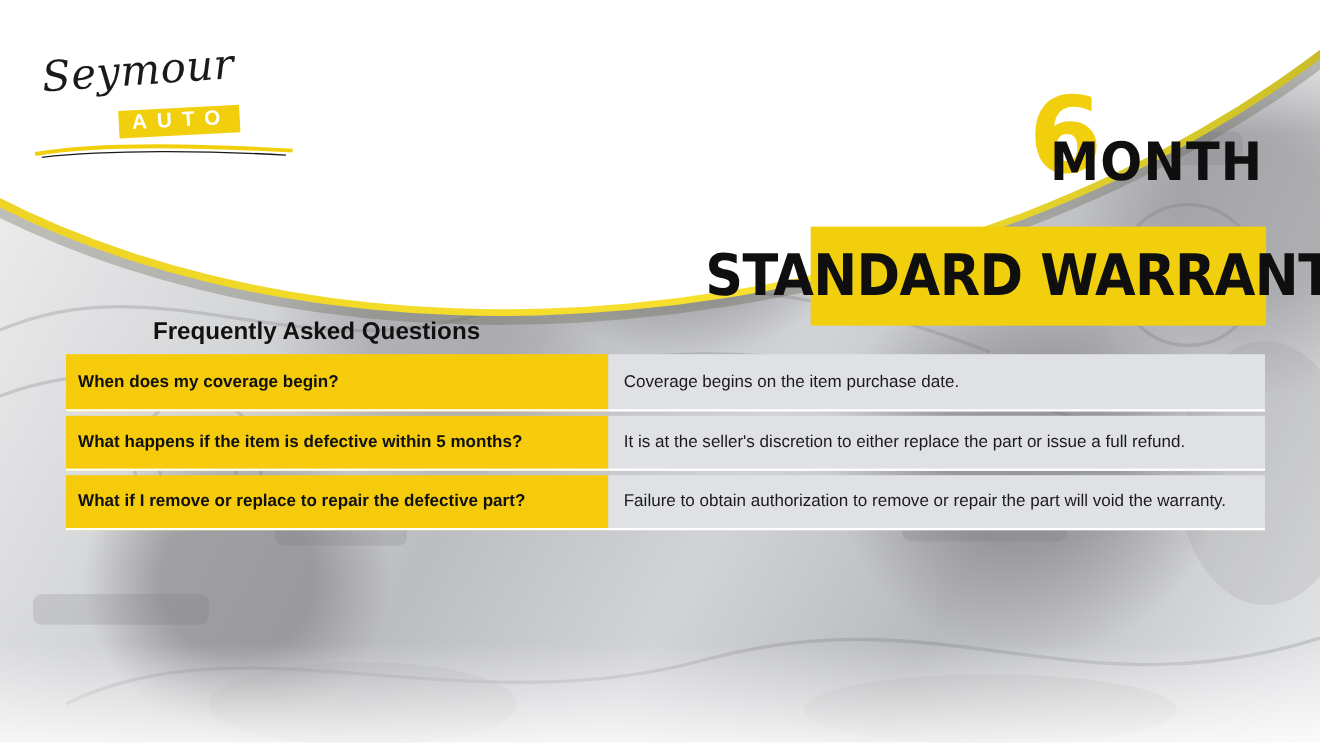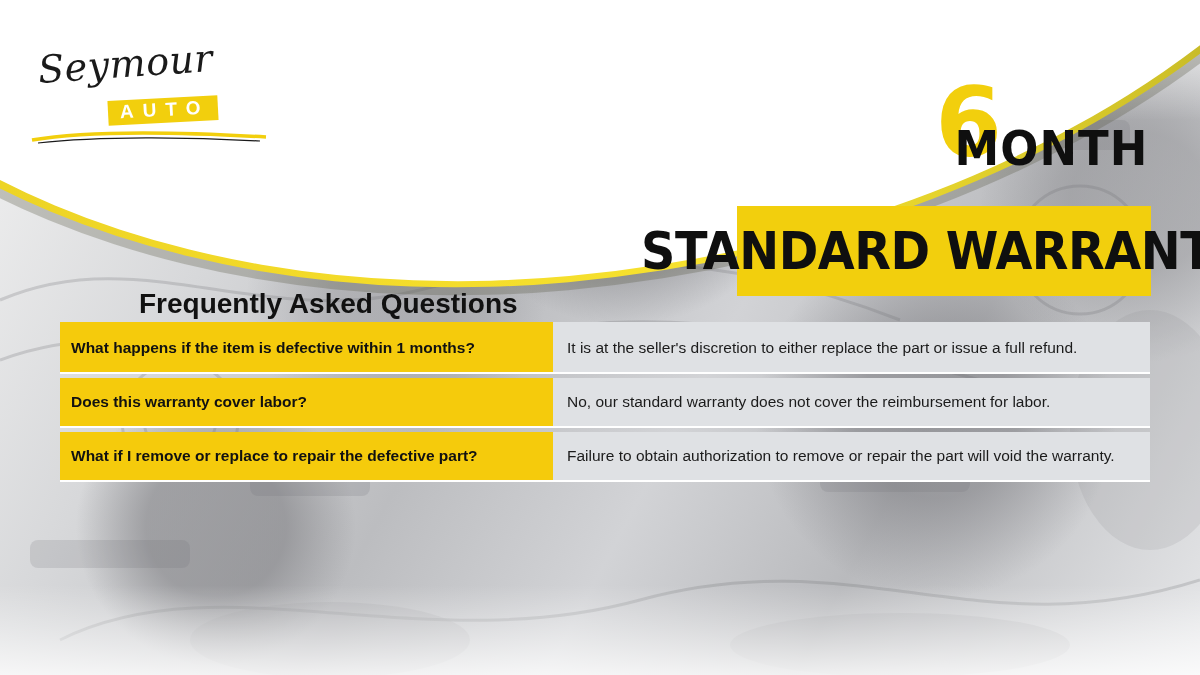--- a/index.html
+++ b/index.html
@@ -147,21 +147,21 @@
     color: #0f0f0f;
     letter-spacing: -0.5px;
     transform: scaleX(1.02);
     white-space: nowrap;
   }
 
   
   .faq-title {
     position: absolute;
     left: 139px; top: 288px;
-    font-size: 28px;
+    font-size: 22px;
     font-weight: 700;
     color: #111111;
     text-align: right;
   }
   .faq-table {
     position: absolute;
     left: 60px; top: 318px;
     width: 1090px;
     border-collapse: separate;
     border-spacing: 0 4px;
@@ -245,26 +245,26 @@
   <div class="month">MONTH</div>
   <div class="warranty-band">
     <span class="warranty-text">STANDARD WARRANTY</span>
   </div>
 
   <div class="faq-title">Frequently Asked Questions</div>
 
   <table class="faq-table">
     <tbody>
       <tr>
-        <td class="faq-q">What happens if the item is defective within 1 months?</td>
-        <td class="faq-a">It is at the seller's discretion to either replace the part or issue a full refund.</td>
+        <td class="faq-q">When does my coverage begin?</td>
+        <td class="faq-a">Coverage begins on the item purchase date.</td>
       </tr>
       <tr>
-        <td class="faq-q">Does this warranty cover labor?</td>
-        <td class="faq-a">No, our standard warranty does not cover the reimbursement for labor.</td>
+        <td class="faq-q">What happens if the item is defective within 5 months?</td>
+        <td class="faq-a">It is at the seller's discretion to either replace the part or issue a full refund.</td>
       </tr>
       <tr>
         <td class="faq-q">What if I remove or replace to repair the defective part?</td>
         <td class="faq-a">Failure to obtain authorization to remove or repair the part will void the warranty.</td>
       </tr>
     </tbody>
   </table>
 
 </div>
 

